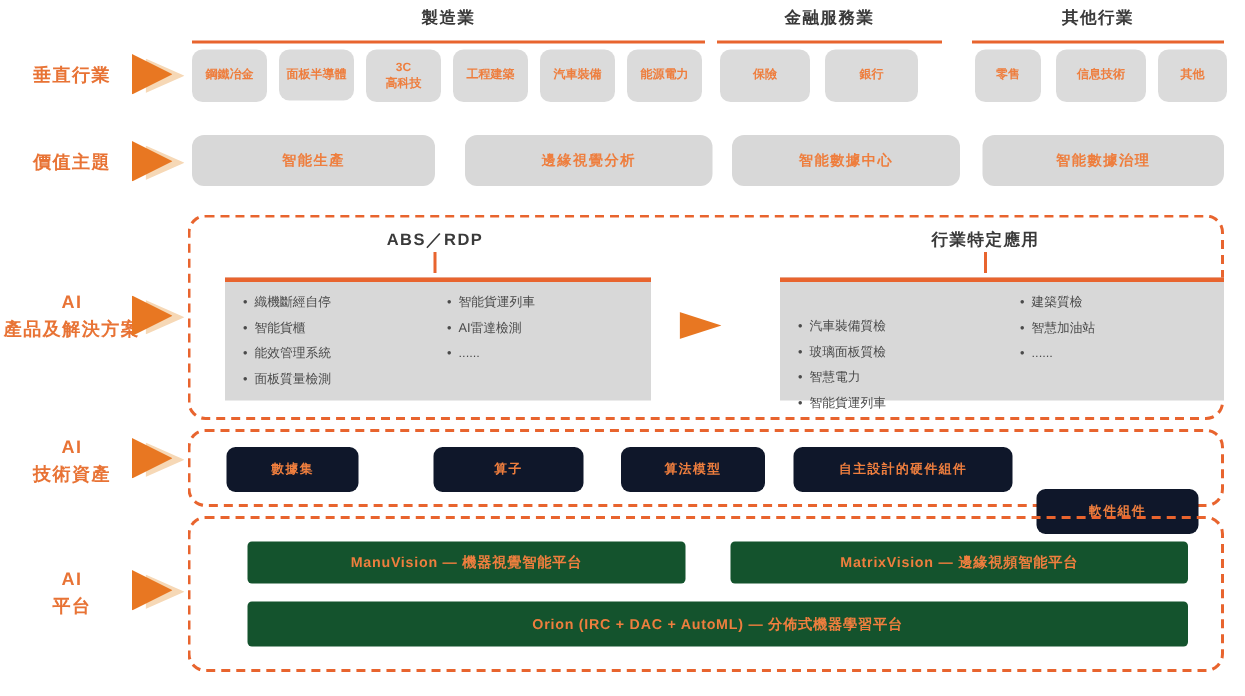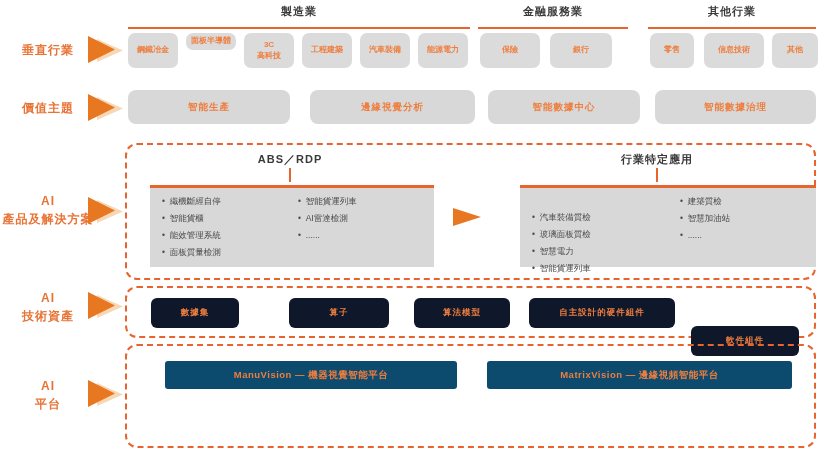--- a/index.html
+++ b/index.html
@@ -73,21 +73,21 @@
 
   
   .asset-chip {
     position:absolute; top:10px; height:30px; background:#0f172a; border-radius:6px;
     display:flex; align-items:center; justify-content:center;
     color:#EE7E3E; font-size:8.5px; font-weight:bold; letter-spacing:1px;
   }
 
   
   .platform-bar {
-    position:absolute; background:#0c4a6e; border-radius:3px;
+    position:absolute; background:#14532d; border-radius:3px;
     display:flex; align-items:center; justify-content:center;
     color:#EE7E3E; font-size:9.5px; font-weight:bold; letter-spacing:0.5px;
   }
 
   
   .watermark { position:absolute; right:8px; bottom:10px; text-align:right; }
   .wm-brand-row { display:flex; align-items:center; justify-content:flex-end; gap:5px; }
   .wm-brand {
     font-size:21px; font-weight:bold; letter-spacing:2px;
     color:rgba(236,236,236,0.95);
@@ -141,21 +141,21 @@
     <span>製造業</span>
   </div>
   <div class="industry-group" style="left:478px; width:150px;">
     <span>金融服務業</span>
   </div>
   <div class="industry-group" style="left:648px; width:168px;">
     <span>其他行業</span>
   </div>
 
   <div class="chip" style="left:128px; top:33px; width:50px; height:35px;">鋼鐵冶金</div>
-  <div class="chip" style="left:186px; top:33px; width:50px; height:17px;">面板半導體</div>
+  <div class="chip" style="left:186px; top:33px; width:50px; height:34px;">面板半導體</div>
   <div class="chip" style="left:244px; top:33px; width:50px; height:35px;">3C
 高科技</div>
   <div class="chip" style="left:302px; top:33px; width:50px; height:35px;">工程建築</div>
   <div class="chip" style="left:360px; top:33px; width:50px; height:35px;">汽車裝備</div>
   <div class="chip" style="left:418px; top:33px; width:50px; height:35px;">能源電力</div>
 
   <div class="chip" style="left:480px; top:33px; width:60px; height:35px;">保險</div>
   <div class="chip" style="left:550px; top:33px; width:62px; height:35px;">銀行</div>
 
   <div class="chip" style="left:650px; top:33px; width:44px; height:35px;">零售</div>
@@ -207,18 +207,19 @@
     <div class="asset-chip" style="left:24px; width:88px;">數據集</div>
     <div class="asset-chip" style="left:287px; width:96px;">算法模型</div>
     <div class="asset-chip" style="left:162px; width:100px;">算子</div>
     <div class="asset-chip" style="left:402px; width:146px;">自主設計的硬件組件</div>
     <div class="asset-chip" style="left:564px; width:108px;margin-top:28px;">軟件組件</div>
   </div>
 
   <div class="dashed-panel" style="top:344px; height:104px;">
     <div class="platform-bar" style="left:38px; top:15px; width:292px; height:28px;">ManuVision — 機器視覺智能平台</div>
     <div class="platform-bar" style="left:360px; top:15px; width:305px; height:28px;">MatrixVision — 邊緣視頻智能平台</div>
+    <div class="platform-bar" style="left:38px; top:55px; width:627px; height:30px;">Orion (IRC + DAC + AutoML) — 分佈式機器學習平台</div>
   </div>
 
   <div class="watermark">
   </div>
 
 </div>
 
 </body></html>

